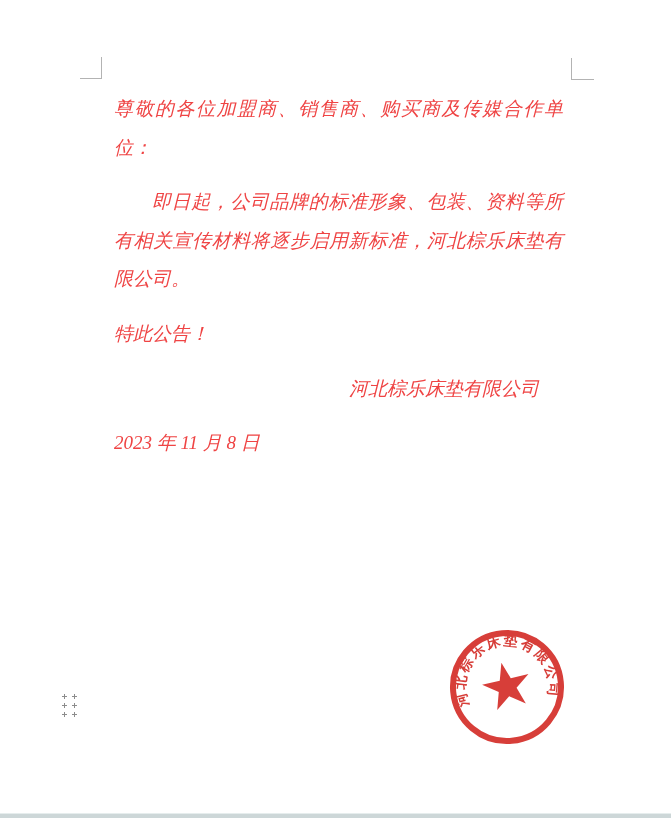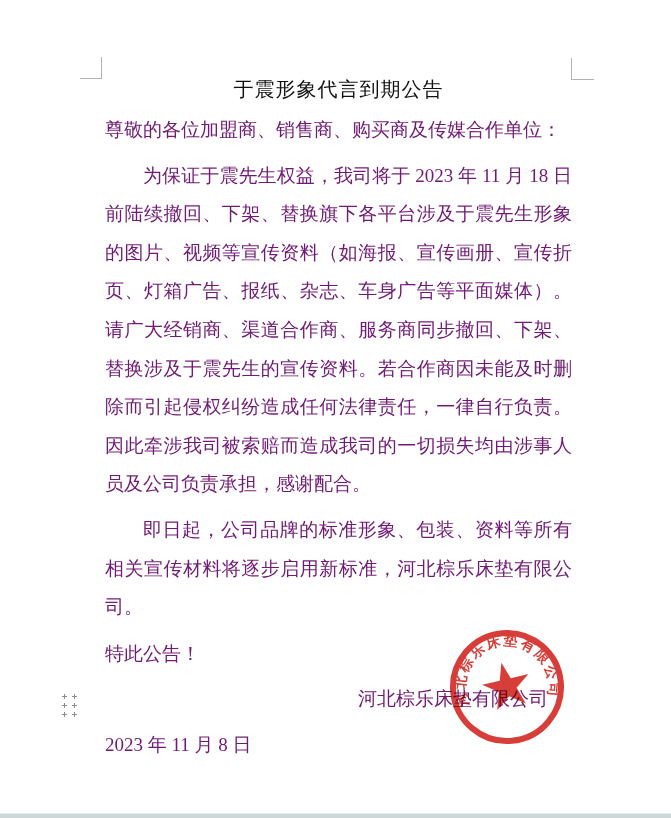--- a/index.html
+++ b/index.html
@@ -14,22 +14,22 @@
   .crop-tl{left:80px;top:57px;width:21px;height:21px;
     border-right:1px solid #b3b3b3;border-bottom:1px solid #b3b3b3;}
   .crop-tr{left:571px;top:58px;width:22px;height:21px;
     border-left:1px solid #b3b3b3;border-bottom:1px solid #b3b3b3;}
   
   .doc{position:absolute;left:98px;top:74px;width:481px;}
   .title{
     font-size:20px;line-height:30px;margin:0 0 4px 0;
     text-align:center;font-weight:normal;letter-spacing:1px;color:#111;
   }
-  .doc p{margin:7px;font-size:19px;line-height:38.6px;
-    text-align:justify;text-justify:inter-character;color:#701a75;}
+  .doc p{margin:16px;font-size:19px;line-height:38.6px;
+    text-align:justify;text-justify:inter-character;color:#ef4444;font-style:italic;}
   .salutation{text-indent:0;}
   .para{text-indent:2em;}
   .closing{margin-top:8px !important;text-align:right;}
   .signature{text-align:right !important;padding-right:24px;}
   .dateline{text-align:left;padding-right:32px;}
   
   .seal{
     position:absolute;left:448px;top:628px;width:118px;height:118px;
     mix-blend-mode:multiply;opacity:.95;pointer-events:none;
   }
@@ -56,23 +56,21 @@
     background:linear-gradient(#e6eded 0 1px,#cdd7d8 1px 100%);
   }
 </style>
 </head>
 <body>
 
 <div class="crop crop-tl"></div>
 <div class="crop crop-tr"></div>
 
 <div class="doc">
-  <h1 class="title">于震形象代言到期公告</h1>
   <p class="salutation">尊敬的各位加盟商、销售商、购买商及传媒合作单位：</p>
-  <p class="para">为保证于震先生权益，我司将于 2023 年 11 月 18 日前陆续撤回、下架、替换旗下各平台涉及于震先生形象的图片、视频等宣传资料（如海报、宣传画册、宣传折页、灯箱广告、报纸、杂志、车身广告等平面媒体）。请广大经销商、渠道合作商、服务商同步撤回、下架、替换涉及于震先生的宣传资料。若合作商因未能及时删除而引起侵权纠纷造成任何法律责任，一律自行负责。因此牵涉我司被索赔而造成我司的一切损失均由涉事人员及公司负责承担，感谢配合。</p>
   <p class="para">即日起，公司品牌的标准形象、包装、资料等所有相关宣传材料将逐步启用新标准，河北棕乐床垫有限公司。</p>
   <p class="closing">特此公告！</p>
   <p class="signature">河北棕乐床垫有限公司</p>
   <p class="dateline">2023 年 11 月 8 日</p>
 </div>
 
 <div class="seal">
   <svg viewBox="-59 -59 118 118">
     <g transform="rotate(-5)">
       <circle cx="0" cy="0" r="54" fill="none" stroke-width="6" stroke="#d5332e"></circle>

